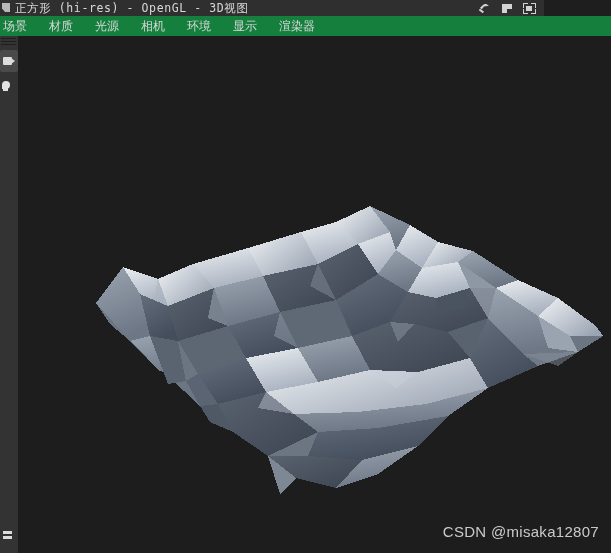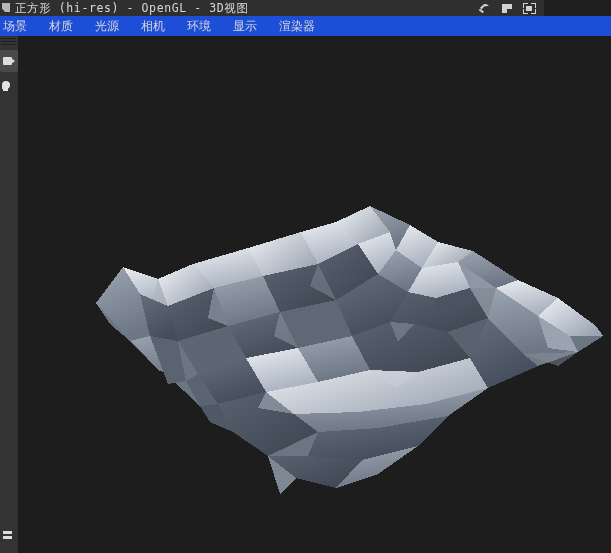--- a/index.html
+++ b/index.html
@@ -113,21 +113,21 @@
     left: 3px; top: 4px;
     width: 6px; height: 5px;
     background: #d2d2d2;
   }
 
   
   .menubar {
     position: absolute;
     left: 0; top: 16px;
     width: 611px; height: 20px;
-    background: #1d4ed8;
+    background: #15803d;
     display: flex;
     align-items: center;
     overflow: hidden;
   }
   .menu-item {
     color: #d6d6d6;
     font-size: 12px;
     padding: 0 11px;
     line-height: 20px;
     white-space: nowrap;
@@ -378,15 +378,16 @@
         <path d="M452 252 L478 252 L470 282 Z" fill="#b5bdc9" opacity="0.55"></path>
         <path d="M300 228 L318 264 L292 250 Z" fill="#79838f" opacity="0.6"></path>
         <path d="M352 334 L400 336 L378 352 Z" fill="#c8cfd9" opacity="0.5"></path>
         <path d="M248 356 L276 378 L240 372 Z" fill="#c2c9d4" opacity="0.45"></path>
         <path d="M140 243 L150 270 L136 262 Z" fill="#aab3bf" opacity="0.5"></path>
         <path d="M505 318 L560 316 L540 330 Z" fill="#848e9b" opacity="0.5"></path>
         <path d="M430 296 L470 282 L452 322 Z" fill="#515a67" opacity="0.7"></path>
       </g>
     </svg>
 
+    <div class="watermark">CSDN @misaka12807</div>
   </div>
 
 </div>
 
 </body></html>

